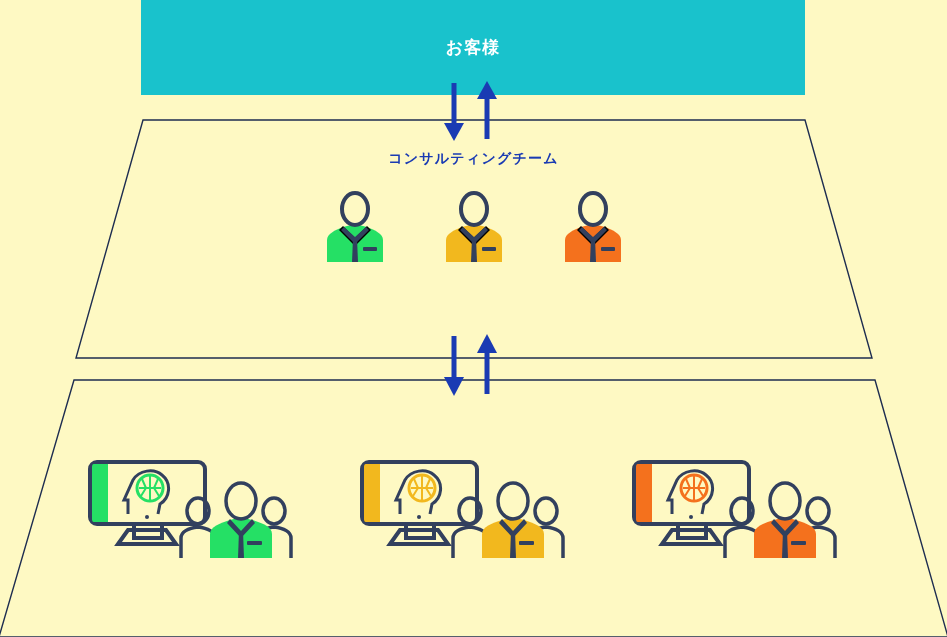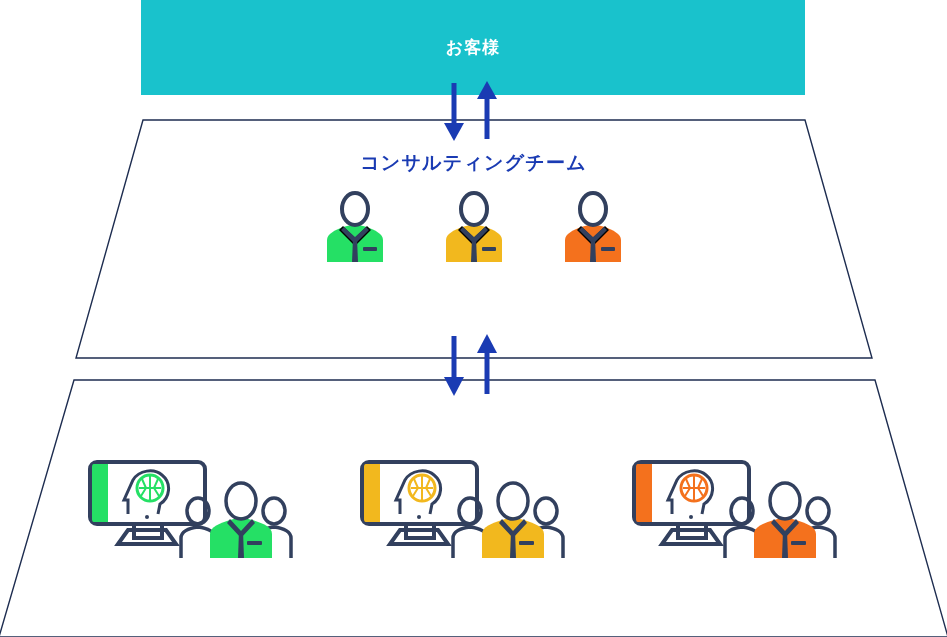--- a/index.html
+++ b/index.html
@@ -7,21 +7,21 @@
     padding: 0;
     background: #000000;
   }
   body {
     font-family: "Liberation Sans", sans-serif;
   }
   #stage {
     position: relative;
     width: 947px;
     height: 637px;
-    background: #ffffff;
+    background: #fef9c3;
     overflow: hidden;
   }
   .layer-svg {
     position: absolute;
     left: 0;
     top: 0;
     width: 947px;
     height: 637px;
   }
 
@@ -43,21 +43,21 @@
     font-weight: bold;
     letter-spacing: 1px;
   }
 
   
   .section-title {
     position: absolute;
     width: 100%;
     text-align: center;
     color: #1a3bb3;
-    font-size: 19px;
+    font-size: 14px;
     font-weight: bold;
     letter-spacing: 1.2px;
   }
   #consulting-title { top: 150px; left: 0; }
   #ai-title { top: 419px; left: 0; }
 
   
   #consultant-row {
     position: absolute;
     top: 190px;

